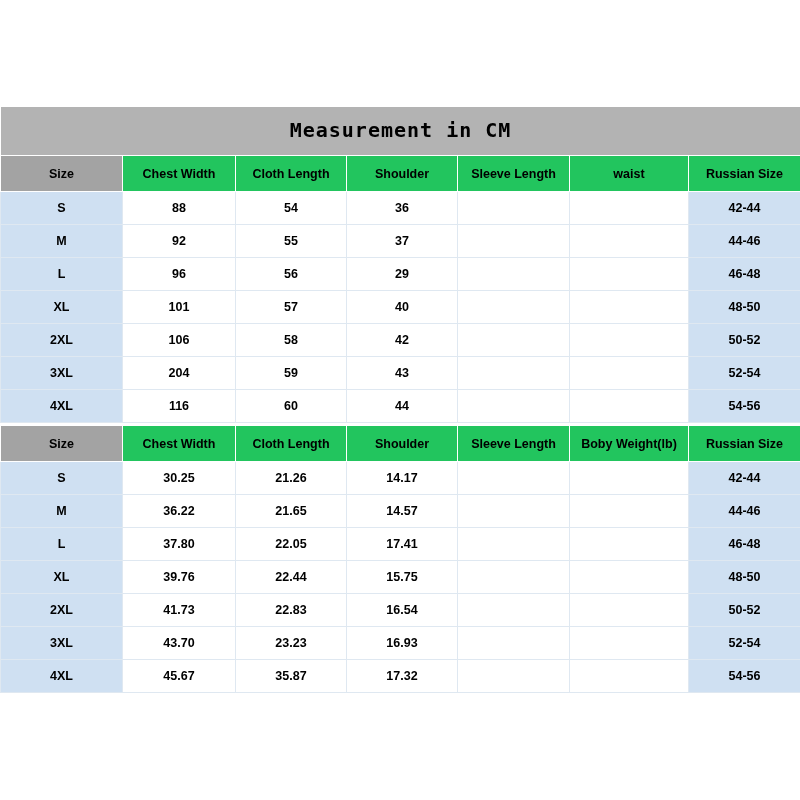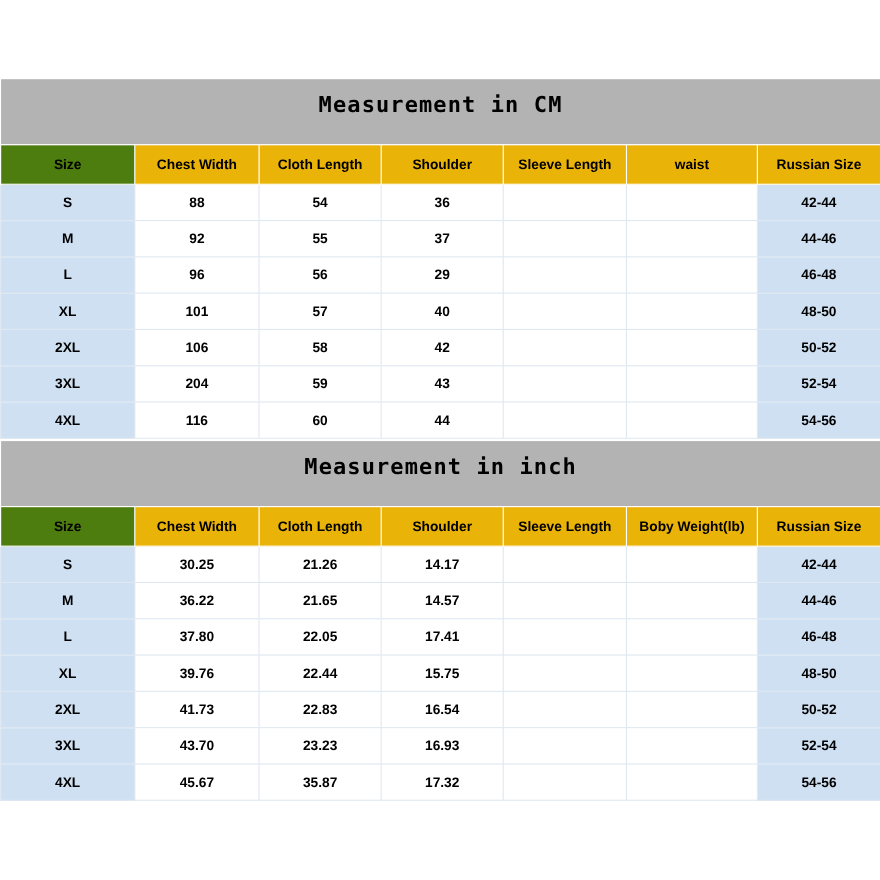--- a/index.html
+++ b/index.html
@@ -32,35 +32,35 @@
   }
   .title-row td {
     background: #b3b3b3;
     text-align: center;
     font-family: "DejaVu Sans Mono", monospace;
     font-size: 20px;
     font-weight: bold;
     color: #000000;
     letter-spacing: 1px;
     height: 38px;
-    padding: 4px 0 17px 0;
+    padding: 4px 0 6px 0;
     border: none;
   }
   .head-row td {
     height: 33px;
     font-size: 12.5px;
     font-weight: bold;
     text-align: center;
     color: #000000;
-    background: #eab308;
+    background: #22c55e;
     border: 1px solid #ffffff;
     vertical-align: middle;
   }
   .head-row td.size-head {
-    background: #4d7c0f;
+    background: #a3a3a3;
     color: #000000;
   }
   .data-row td {
     height: 30px;
     font-size: 12.5px;
     font-weight: bold;
     text-align: center;
     color: #000000;
     background: #ffffff;
     border: 1px solid #dfe8f1;
@@ -187,23 +187,20 @@
       <colgroup>
         <col class="col-size">
           <col class="col-chest">
           <col class="col-length">
           <col class="col-shoul">
           <col class="col-sleeve">
           <col class="col-waist">
           <col class="col-rus">
       </colgroup>
       <tbody>
-        <tr class="title-row">
-          <td colspan="7">Measurement in inch</td>
-        </tr>
         <tr class="head-row">
           <td class="size-head">Size</td>
           <td>Chest Width</td>
           <td>Cloth Length</td>
           <td>Shoulder</td>
           <td>Sleeve Length</td>
           <td>Boby Weight(lb)</td>
           <td>Russian Size</td>
         </tr>
 

